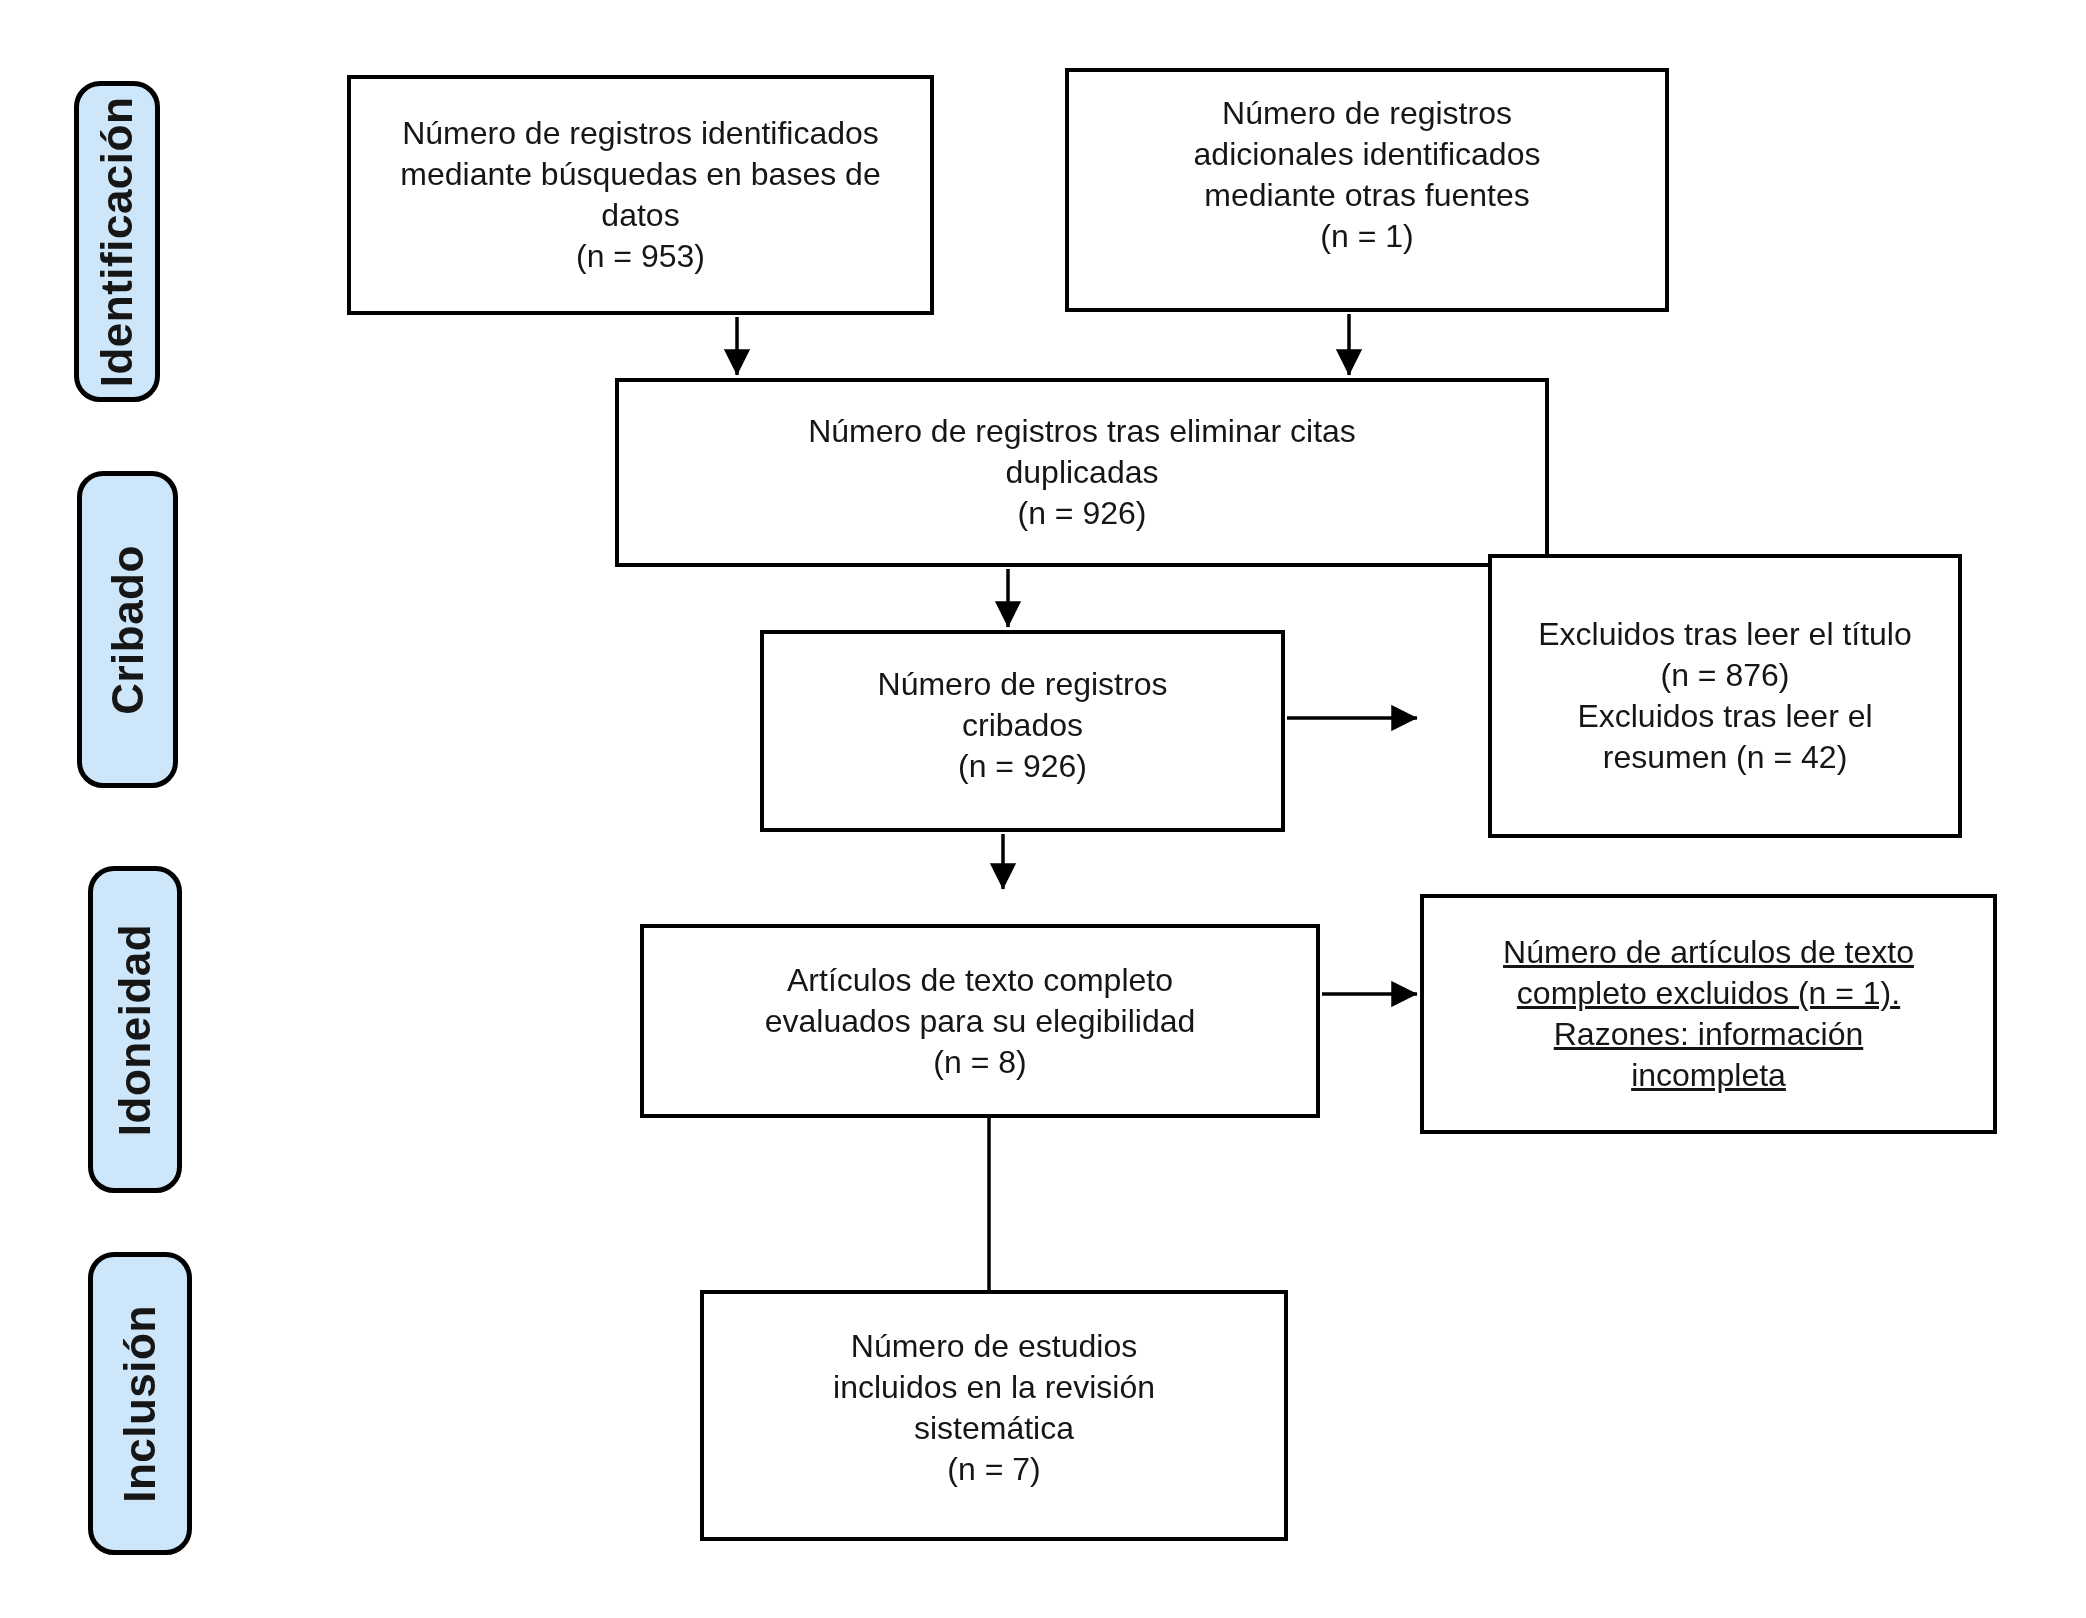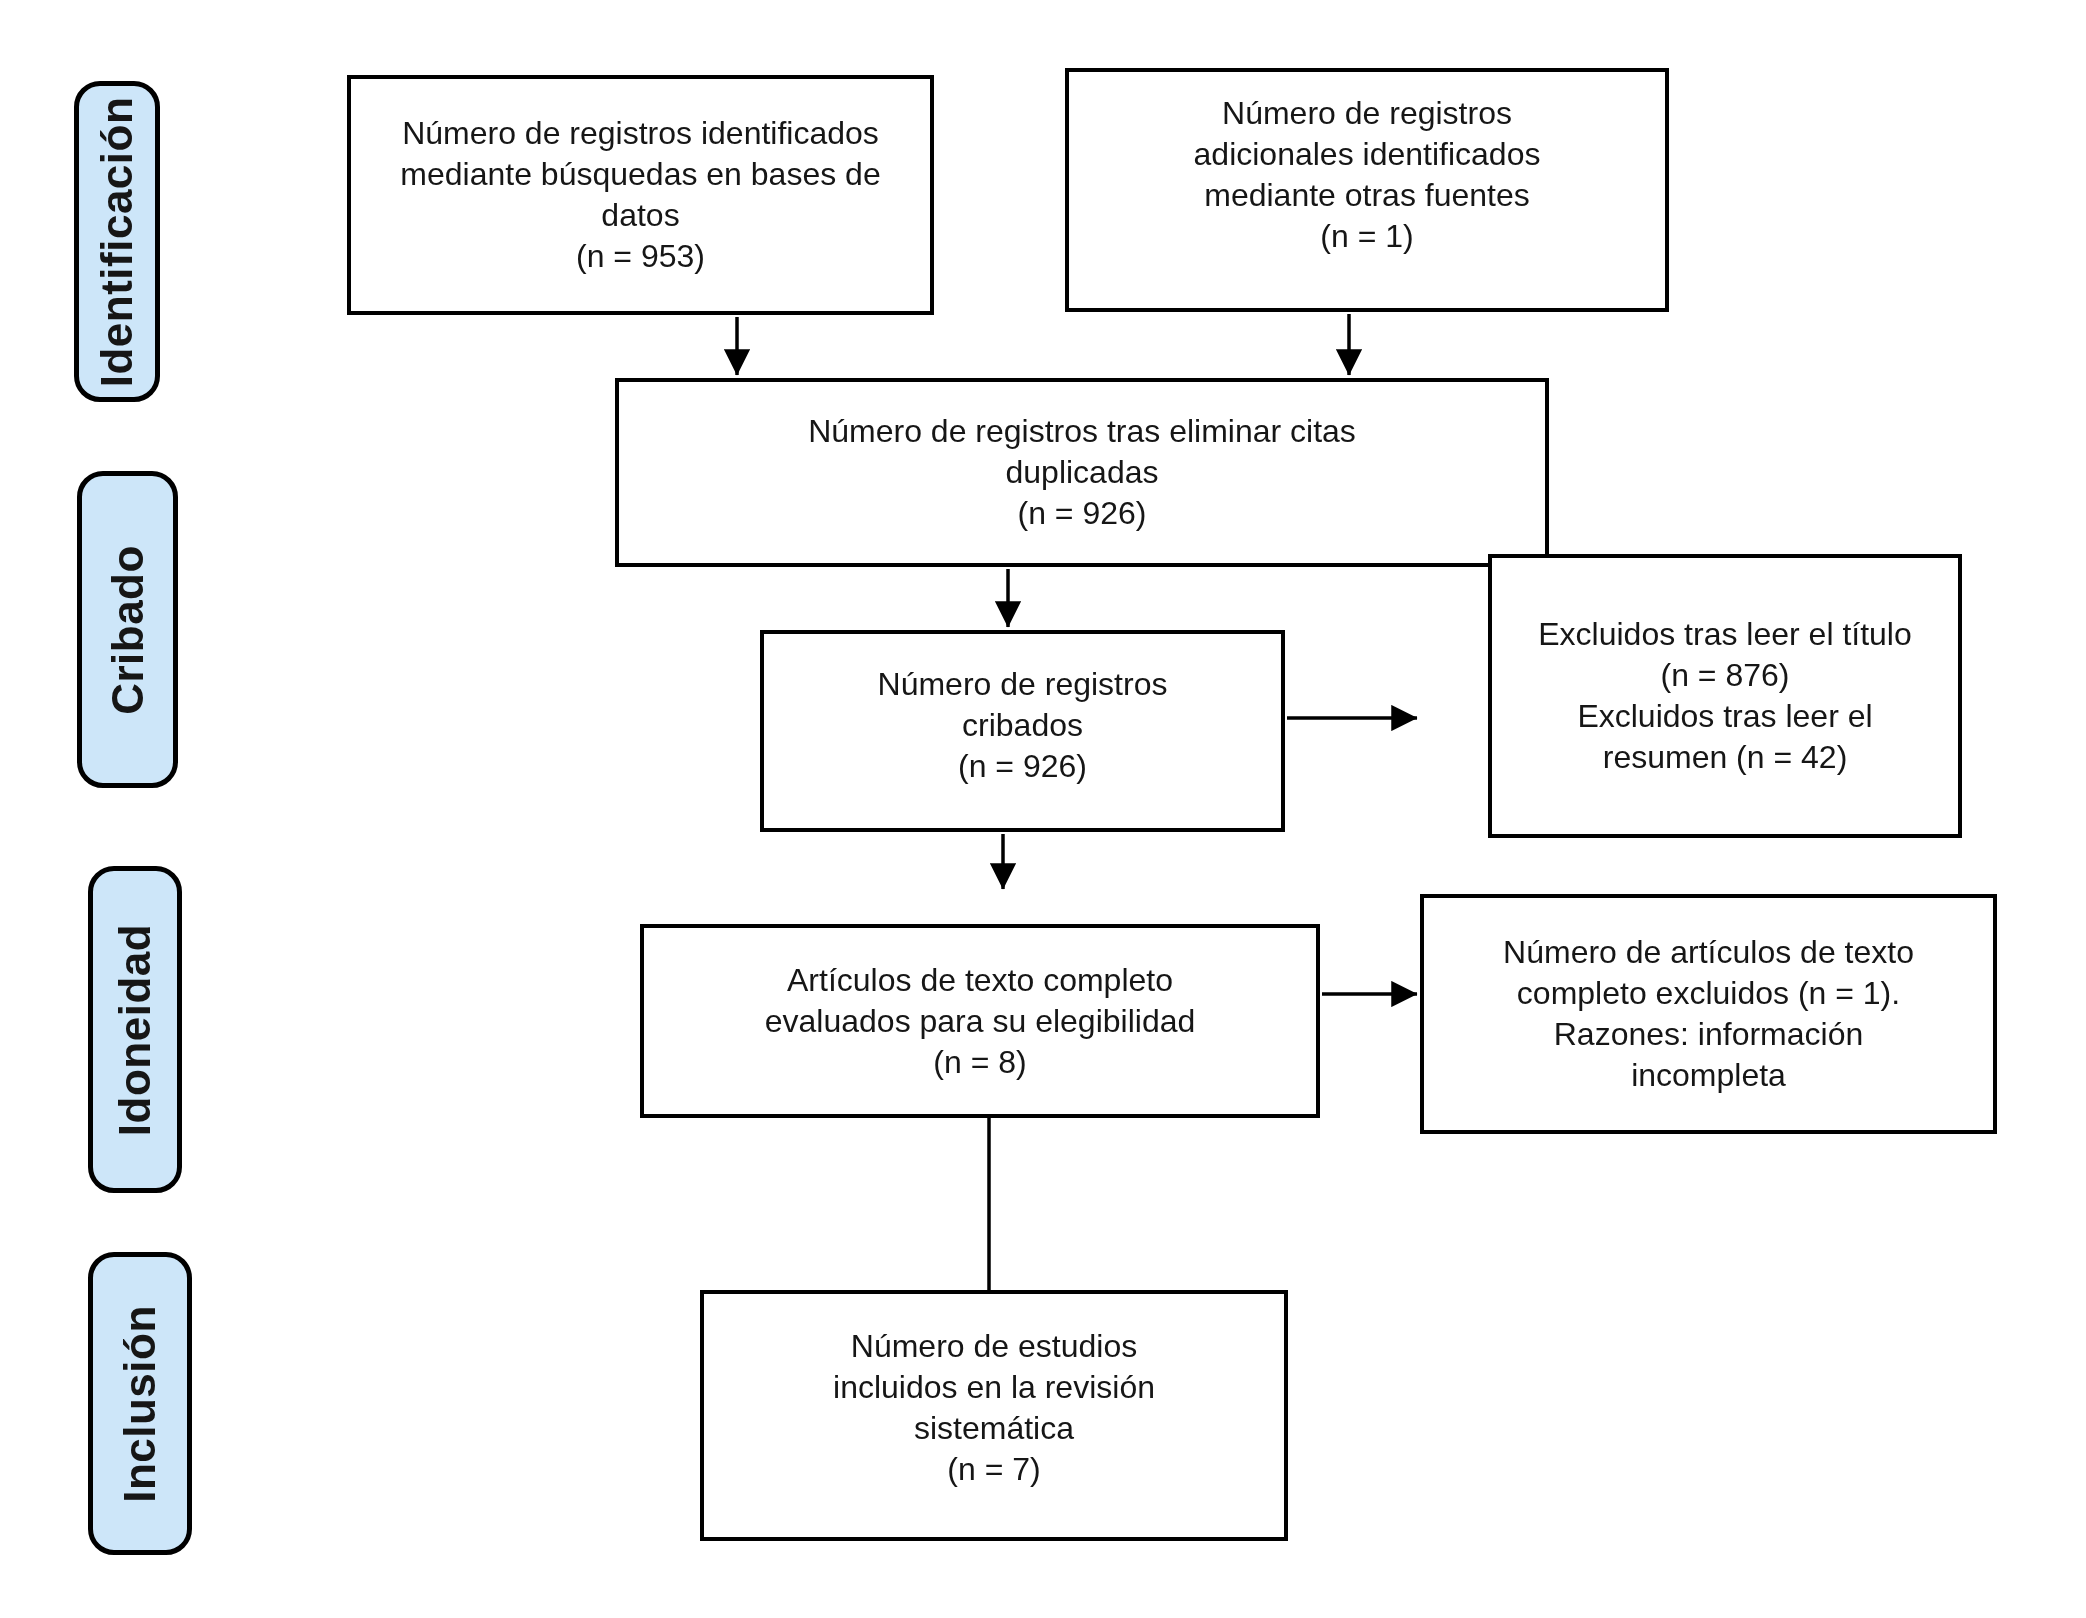--- a/index.html
+++ b/index.html
@@ -29,21 +29,21 @@
     white-space: pre-line;
     font-size: 32px;
     line-height: 41px;
   }
   #box-identified         { left: 347px;  top: 75px;   width: 587px; height: 240px; }
   #box-additional         { left: 1065px; top: 68px;   width: 604px; height: 244px; padding-bottom: 30px; }
   #box-deduplicated       { left: 615px;  top: 378px;  width: 934px; height: 189px; }
   #box-screened           { left: 760px;  top: 630px;  width: 525px; height: 202px; padding-bottom: 12px; }
   #box-excluded-screening { left: 1488px; top: 554px;  width: 474px; height: 284px; }
   #box-fulltext           { left: 640px;  top: 892px;  width: 680px; height: 194px; margin-top: 32px; }
-  #box-fulltext-excluded  { left: 1420px; top: 894px;  width: 577px; height: 240px; }
+  #box-fulltext-excluded  { left: 1420px; top: 894px;  width: 577px; height: 240px; text-decoration: underline; }
   #box-included           { left: 700px;  top: 1290px; width: 588px; height: 251px; padding-bottom: 16px; }
 
   
   .stage {
     position: absolute;
     box-sizing: border-box;
     background: var(--stage-fill, #cde6f9);
     border: 5px solid var(--border, #000000);
     border-radius: 26px;
     display: flex;

